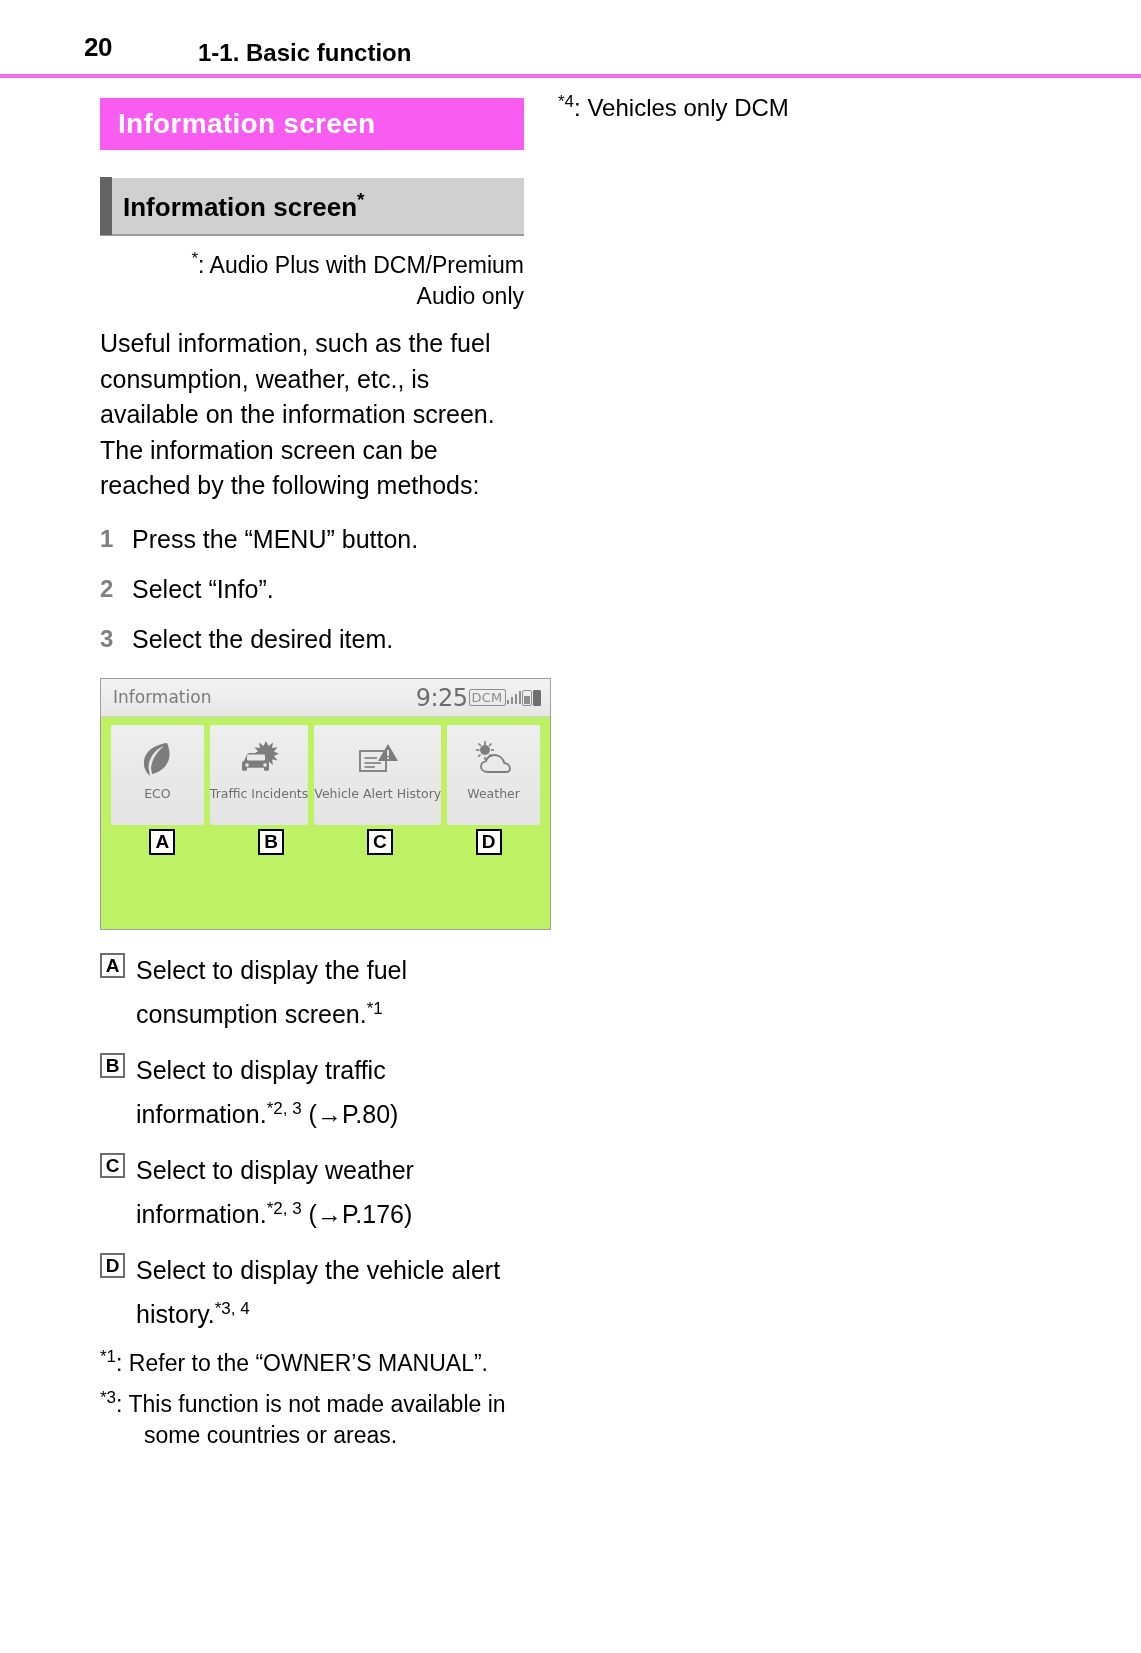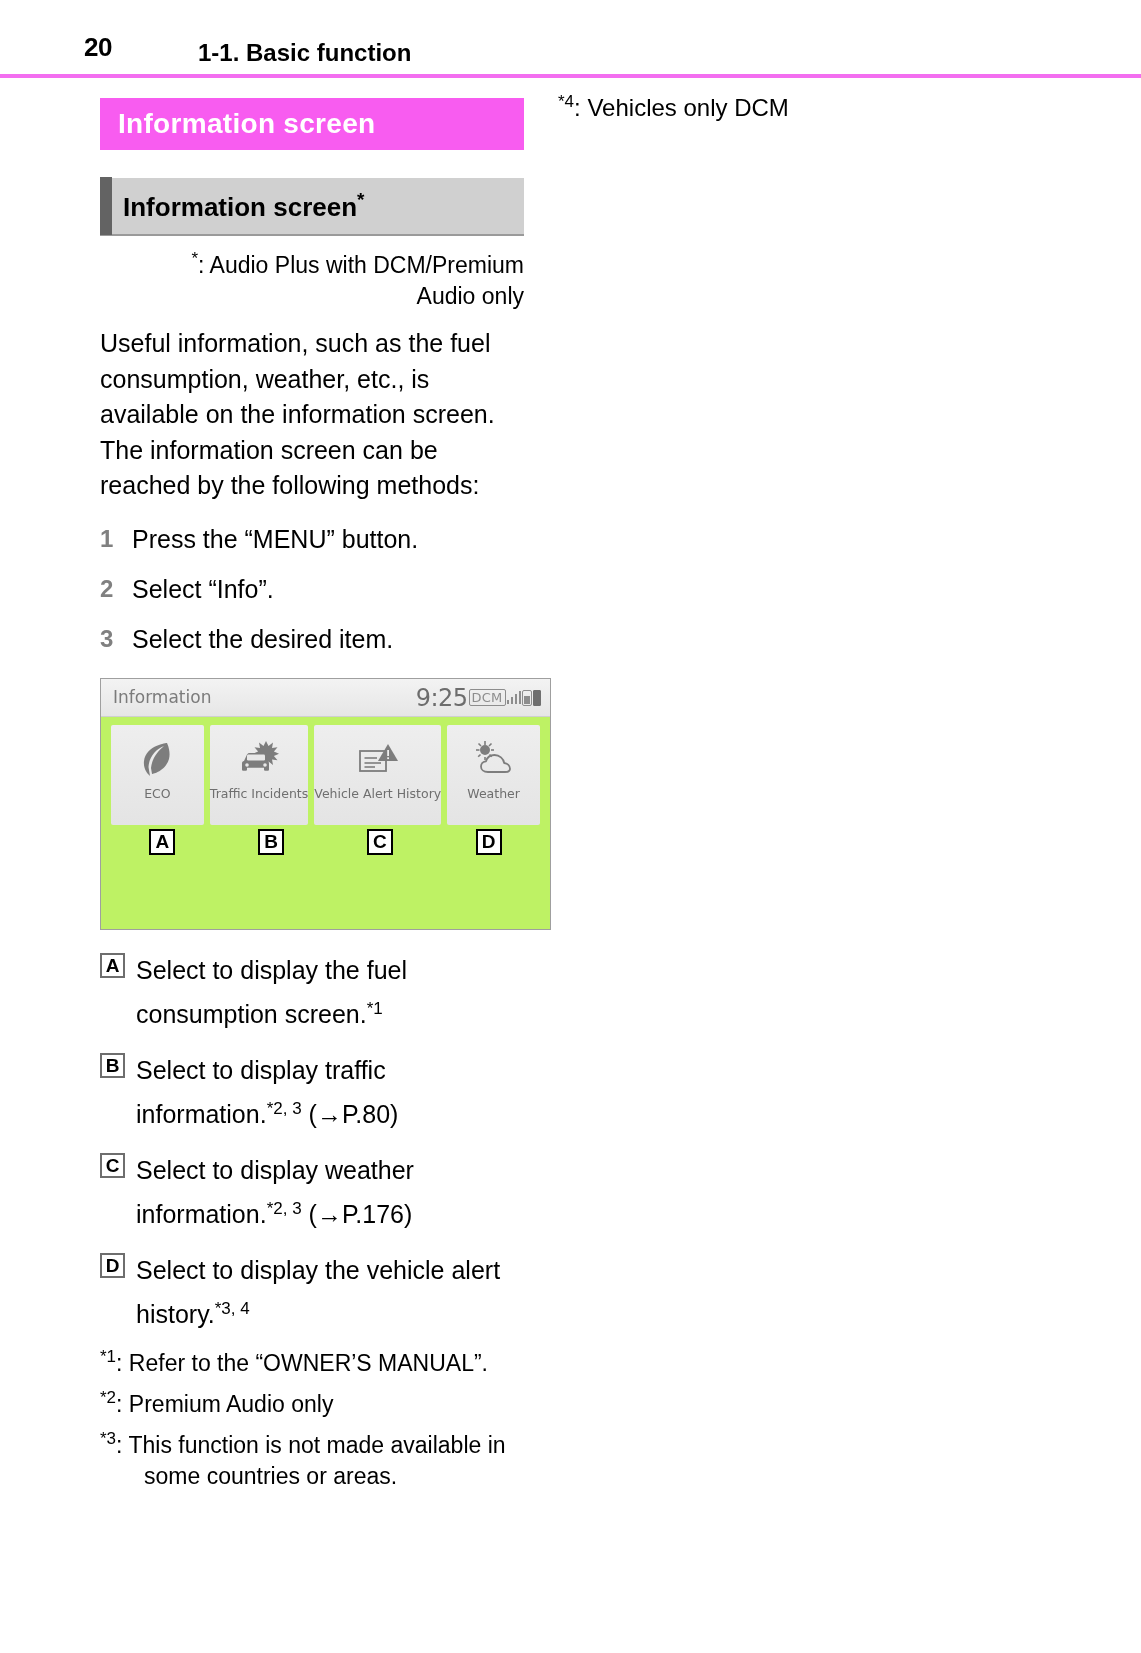--- a/index.html
+++ b/index.html
@@ -500,20 +500,19 @@
     </div>
 
     <div class="desc-item">
       <span class="desc-marker"><span class="cbox2">D</span></span>
       <span class="desc-text"><span>Select to display the vehicle alert history.</span><sup>*3, 4</sup><span></span></span>
     </div>
   </div>
 
   <div class="footnotes">
     <div class="fn"><sup>*1</sup><span>: Refer to the “OWNER’S MANUAL”.</span></div>
-    <div class="fn"><sup>*2</sup><span>: Premium Audio only</span></div>
     <div class="fn"><sup>*3</sup><span>: This function is not made available in some countries or areas.</span></div>
   </div>
 </div>
 
 <div class="col-right">
   <div class="fn-right"><sup>*4</sup><span>: Vehicles only DCM</span></div>
 </div>
 
 </body></html>

